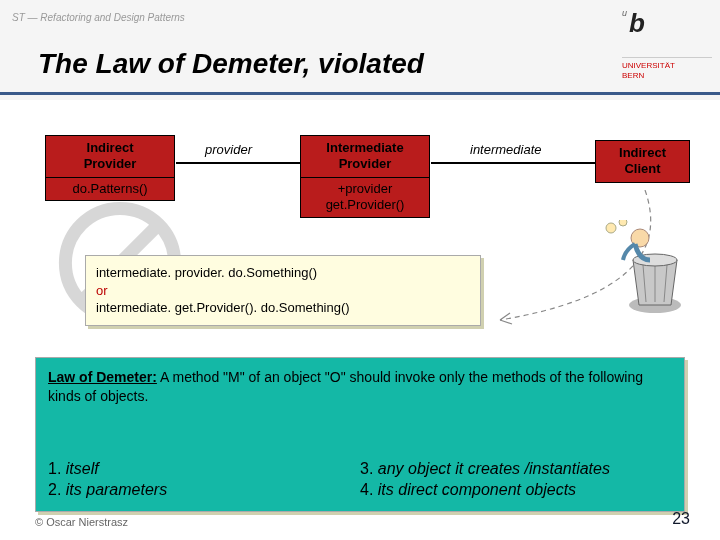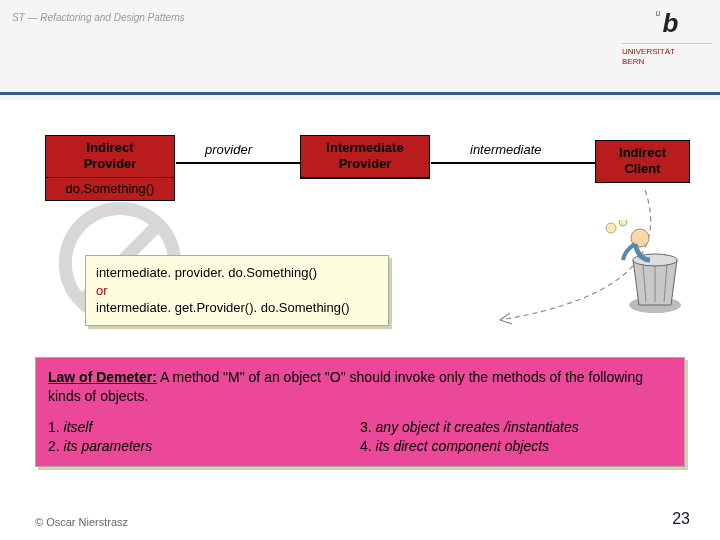--- a/index.html
+++ b/index.html
@@ -4,21 +4,21 @@
 <style>
   * { box-sizing: border-box; margin: 0; padding: 0; }
   body { font-family: Arial, sans-serif; width: 720px; height: 540px; background: #fff; position: relative; overflow: hidden; }
   
   .header-bar { position: absolute; top: 0; left: 0; right: 0; height: 100px; background: #f5f5f5; font-style: italic; }
   .topic { position: absolute; top: 12px; left: 12px; font-size: 10px; color: #999; }
   .title { position: absolute; top: 48px; left: 38px; font-size: 28px; font-weight: bold; color: #000; }
   .title-underline { position: absolute; top: 92px; left: 0; right: 0; height: 3px; background: #3a5a8a; }
   
   .logo-area { position: absolute; top: 8px; right: 8px; width: 90px; }
-  .logo-b { text-align: center; margin-bottom: 4px; }
+  .logo-b { text-align: left; margin-bottom: 18px; }
   .logo-b-sup { font-size: 9px; font-style: italic; color: #666; vertical-align: top; margin-right: 2px; }
   .logo-b-main { font-size: 26px; font-weight: bold; font-style: italic; color: #222; }
   .logo-sep { height: 1px; background: #ccc; margin-bottom: 3px; }
   .uni-name { font-size: 8px; color: #c00; line-height: 1.2; text-align: left; }
   
   .diagram { position: absolute; top: 130px; left: 40px; right: 20px; height: 120px; }
   .uml-box { position: absolute; border: 1.5px solid #000; background: #b91c1c; text-align: center; font-size: 13px; }
   .uml-header { border-bottom: 1.5px solid #000; padding: 4px 8px; font-weight: bold; line-height: 1.25; }
   .uml-body { padding: 3px 8px; line-height: 1.3; }
   
@@ -30,67 +30,72 @@
   .conn { position: absolute; height: 1.5px; background: #000; top: 32px; }
   .conn1 { left: 136px; width: 124px; }
   .conn2 { left: 391px; width: 164px; }
   .conn-label { position: absolute; top: 12px; font-size: 13px; font-style: italic; }
   .lbl1 { left: 165px; }
   .lbl2 { left: 430px; }
   
   .dashed-arrow { position: absolute; left: 380px; top: 60px; width: 265px; height: 150px; }
   .dashed-svg { width: 100%; height: 100%; }
   
-  .code-box { position: absolute; top: 255px; left: 85px; width: 304px; background: #fffde0; border: 1px solid #aaa; padding: 8px 10px; font-size: 13px; line-height: 1.35; box-shadow: 3px 3px 0 #d0d0b0; }
+  .code-box { position: absolute; top: 255px; left: 85px; width: 396px; background: #fffde0; border: 1px solid #aaa; padding: 8px 10px; font-size: 13px; line-height: 1.35; box-shadow: 3px 3px 0 #d0d0b0; }
   .code-or { color: #b00; }
   
   .forbidden { position: absolute; left: 55px; top: 198px; width: 130px; height: 130px; }
   
   .trash-area { position: absolute; right: 25px; top: 220px; width: 90px; height: 100px; }
   
-  .law-box { position: absolute; left: 35px; right: 35px; top: 357px; background: #ec4899; border: 1px solid #aaa; padding: 10px 12px; font-size: 14px; line-height: 1.35; box-shadow: 3px 3px 0 #d0d0b0; }
+  .law-box { position: absolute; left: 35px; right: 35px; top: 357px; background: #14b8a6; border: 1px solid #aaa; padding: 10px 12px; font-size: 14px; line-height: 1.35; box-shadow: 3px 3px 0 #d0d0b0; }
   .law-title { text-decoration: underline; font-weight: bold; }
   .law-cols { display: flex; margin-top: 12px; }
-  .law-col { flex: 1; font-size: 14px; line-height: 1.35; }
+  .law-col { flex: 1; font-size: 16px; line-height: 1.35; margin-top: 40px; }
   .ital { font-style: italic; }
   
   .footer { position: absolute; bottom: 12px; left: 35px; font-size: 11px; color: #666; }
   .pagenum { position: absolute; bottom: 12px; right: 30px; font-size: 16px; color: #0f172a; }
 </style>
 </head>
 <body>
 
 <div class="header-bar">
   <div class="topic">ST — Refactoring and Design Patterns</div>
+  <div class="title">The Law of Demeter, violated</div>
 </div>
 <div class="title-underline"></div>
 
 <div class="logo-area">
   <div class="logo-b">
     <span class="logo-b-sup">u</span><span class="logo-b-main">b</span>
   </div>
   <div class="logo-sep"></div>
   <div class="uni-name">
     <div>UNIVERSITÄT</div>
     <div>BERN</div>
   </div>
 </div>
 
 <div class="diagram">
   <div class="uml-box box1">
     <div class="uml-header" style="white-space:pre-line">Indirect
 Provider</div>
-    <div class="uml-body">do.Something()</div>
+    <div class="uml-body">do.Patterns()</div>
   </div>
   <div class="conn conn1"></div>
   <div class="conn-label lbl1">provider</div>
 
   <div class="uml-box box2">
     <div class="uml-header" style="white-space:pre-line">Intermediate
 Provider</div>
+    <div class="uml-body">
+      <div>+provider</div>
+      <div>get.Provider()</div>
+    </div>
   </div>
   <div class="conn conn2"></div>
   <div class="conn-label lbl2">intermediate</div>
 
   <div class="uml-box box3">
     <div class="uml-header" style="white-space:pre-line">Indirect
 Client</div>
   </div>
 
   <div class="dashed-arrow">

